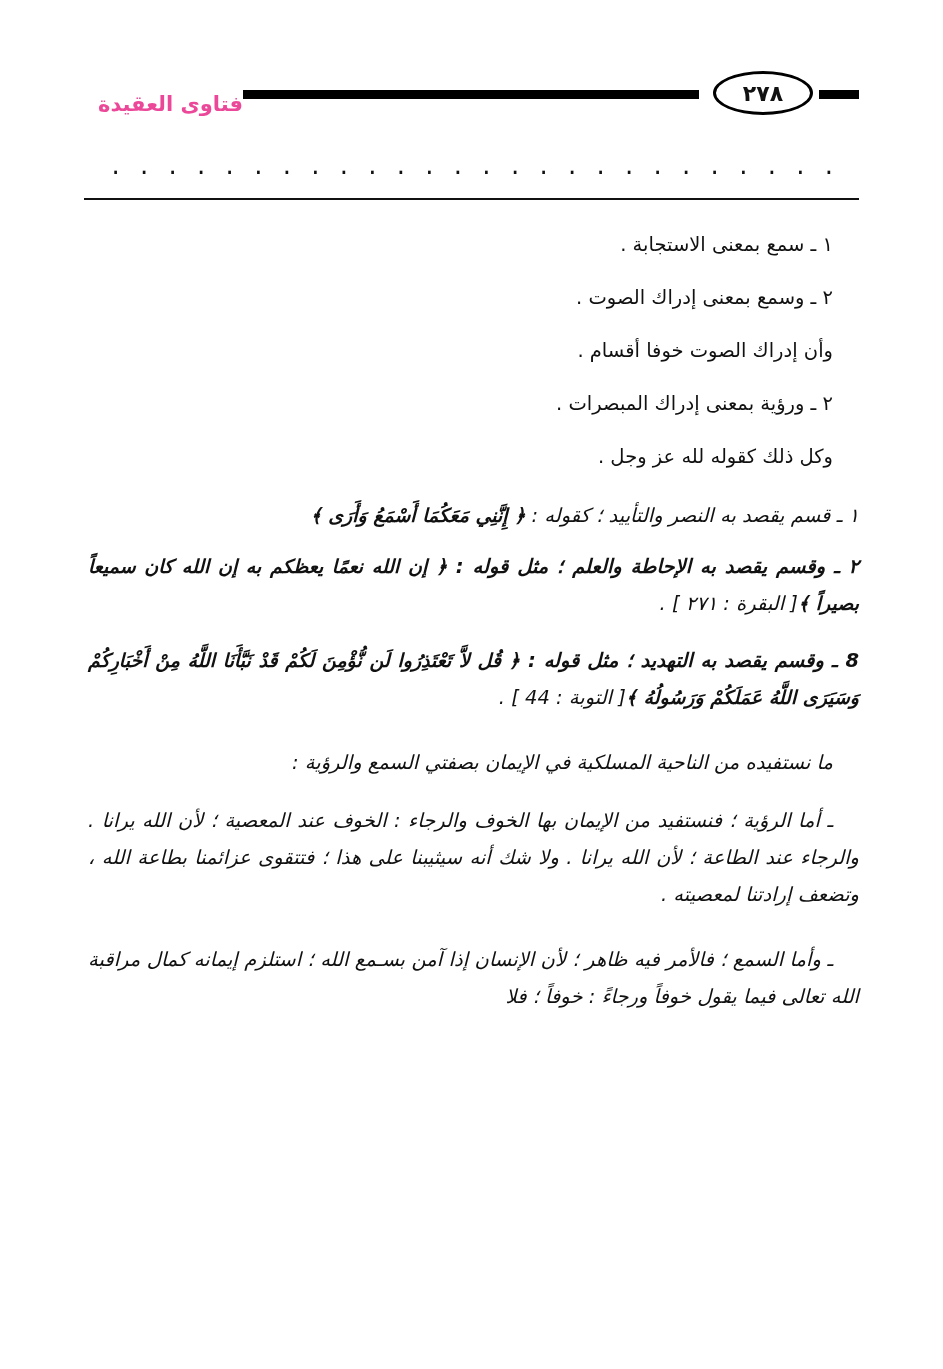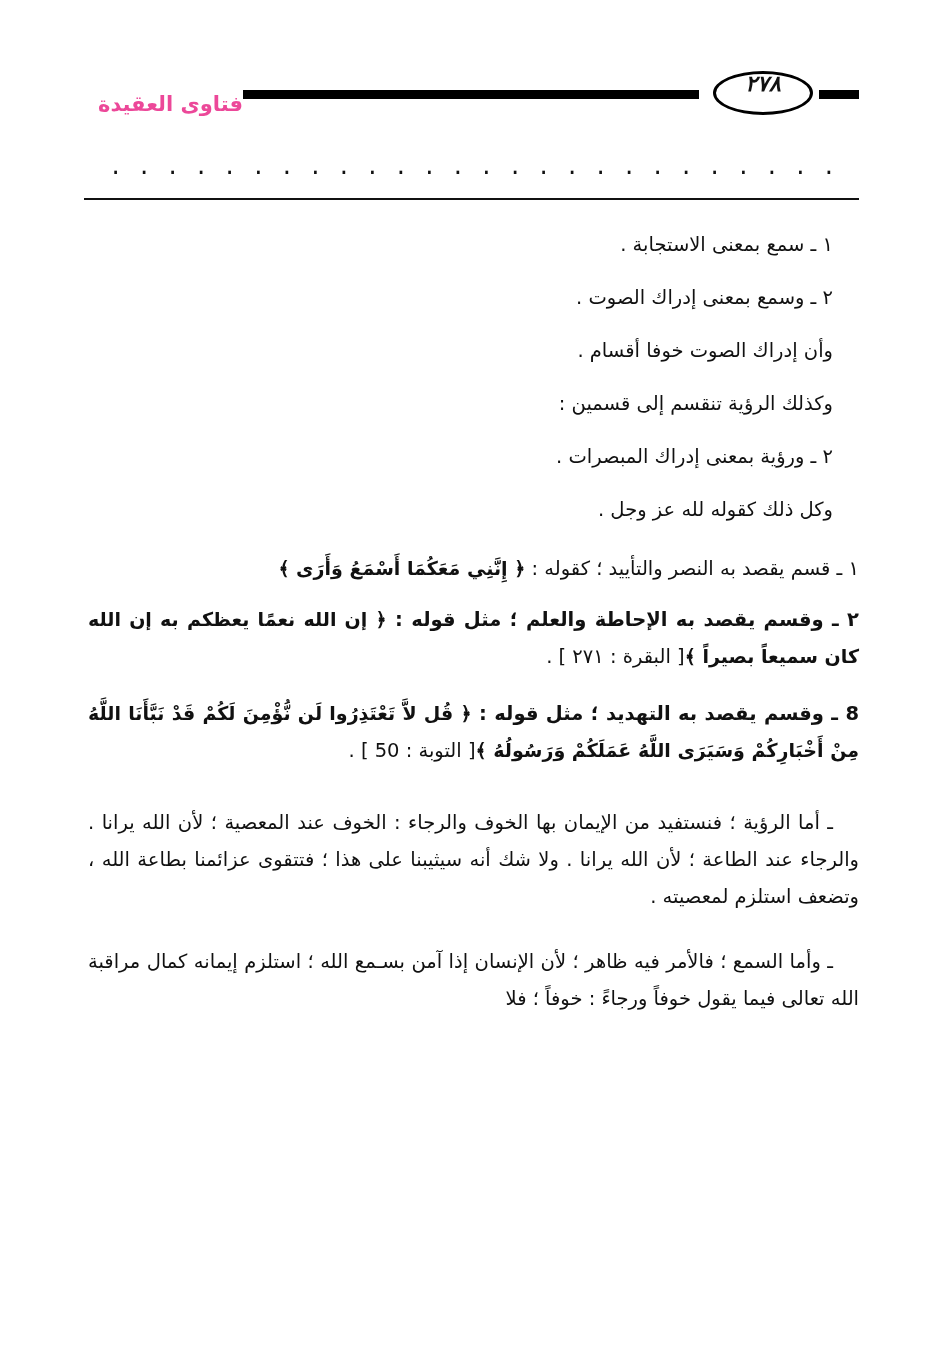--- a/index.html
+++ b/index.html
@@ -44,23 +44,23 @@
     background: #000000;
     margin-top: 2px;
   }
   .page-number-badge {
     position: relative;
     width: 100px;
     height: 44px;
     margin-right: 6px;
     margin-left: 14px;
     display: flex;
+    align-items: center;
     justify-content: center;
     flex: 0 0 auto;
-    font-style: italic;
   }
   .page-number-badge::before {
     content: "";
     position: absolute;
     inset: 0;
     border: 3px solid #000;
     border-radius: 50%;
     background: #ffffff;
   }
   .page-number-badge span {
@@ -110,20 +110,21 @@
     direction: rtl;
     text-align: right;
     font-size: 19.5px;
     line-height: 1.9;
     font-family: "DejaVu Sans", "Liberation Sans", sans-serif;
   }
   .para {
     margin: 0 0 14px 4px;
     text-align: justify;
     text-justify: inter-word;
+    font-style: italic;
   }
   .para.indent {
     text-indent: 26px;
   }
   .line-item {
     margin: 0 0 16px 0;
     padding-right: 26px;
   }
   .qv {
     font-weight: bold;
@@ -162,40 +163,40 @@
   </div>
 
   <div class="dots-row">. . . . . . . . . . . . . . . . . . . . . . . . . . . . . . . . . . . . . .</div>
   <div class="frame-line"></div>
 
   <div class="body-text">
 
     <p class="line-item">١ ـ سمع بمعنى الاستجابة .</p>
     <p class="line-item">٢ ـ وسمع بمعنى إدراك الصوت .</p>
     <p class="line-item">وأن إدراك الصوت خوفا أقسام .</p>
-    <p class="line-item">وكذلك الرؤية تنقسم إلى قسمين :</p>
     <p class="line-item">٢ ـ ورؤية بمعنى إدراك المبصرات .</p>
     <p class="line-item">وكل ذلك كقوله لله عز وجل .</p>
 
     <div class="spacer-sm"></div>
 
     <p class="para para-just tight"><span>١ ـ قسم يقصد به النصر والتأييد ؛ كقوله : </span><span class="qv">﴿ إِنَّنِي مَعَكُمَا أَسْمَعُ وَأَرَى ﴾</span></p>
 
     <div class="spacer-sm"></div>
 
     <p class="para para-just-bold"><span>٢ ـ وقسم يقصد به الإحاطة والعلم ؛ مثل قوله : </span><span class="qv">﴿ إن الله نعمًا يعظكم به إن الله كان سميعاً بصيراً ﴾</span><span class="ref">[ البقرة : ٢٧١ ] .</span></p>
 
     <div class="spacer-sm"></div>
 
-    <p class="para para-just-bold"><span>8 ـ وقسم يقصد به التهديد ؛ مثل قوله : </span><span class="qv">﴿ قُل لاَّ تَعْتَذِرُوا لَن نُّؤْمِنَ لَكُمْ قَدْ نَبَّأَنَا اللَّهُ مِنْ أَخْبَارِكُمْ وَسَيَرَى اللَّهُ عَمَلَكُمْ وَرَسُولُهُ ﴾</span><span class="ref">[ التوبة : 50 ] .</span></p>
+    <p class="para para-just-bold"><span>8 ـ وقسم يقصد به التهديد ؛ مثل قوله : </span><span class="qv">﴿ قُل لاَّ تَعْتَذِرُوا لَن نُّؤْمِنَ لَكُمْ قَدْ نَبَّأَنَا اللَّهُ مِنْ أَخْبَارِكُمْ وَسَيَرَى اللَّهُ عَمَلَكُمْ وَرَسُولُهُ ﴾</span><span class="ref">[ التوبة : 44 ] .</span></p>
 
     <div class="spacer-md"></div>
 
-
-    <div class="spacer-sm"></div>
-
-    <p class="para para-just indent">ـ أما الرؤية ؛ فنستفيد من الإيمان بها الخوف والرجاء : الخوف عند المعصية ؛ لأن الله يرانا . والرجاء عند الطاعة ؛ لأن الله يرانا . ولا شك أنه سيثيبنا على هذا ؛ فتتقوى عزائمنا بطاعة الله ، وتضعف استلزم لمعصيته .</p>
+    <p class="para indent">ما نستفيده من الناحية المسلكية في الإيمان بصفتي السمع والرؤية :</p>
+
+    <div class="spacer-sm"></div>
+
+    <p class="para para-just indent">ـ أما الرؤية ؛ فنستفيد من الإيمان بها الخوف والرجاء : الخوف عند المعصية ؛ لأن الله يرانا . والرجاء عند الطاعة ؛ لأن الله يرانا . ولا شك أنه سيثيبنا على هذا ؛ فتتقوى عزائمنا بطاعة الله ، وتضعف إرادتنا لمعصيته .</p>
 
     <div class="spacer-md"></div>
 
     <p class="para para-just indent">ـ وأما السمع ؛ فالأمر فيه ظاهر ؛ لأن الإنسان إذا آمن بسـمع الله ؛ استلزم إيمانه كمال مراقبة الله تعالى فيما يقول خوفاً ورجاءً : خوفاً ؛ فلا</p>
   </div>
 </div>
 
 </body></html>

